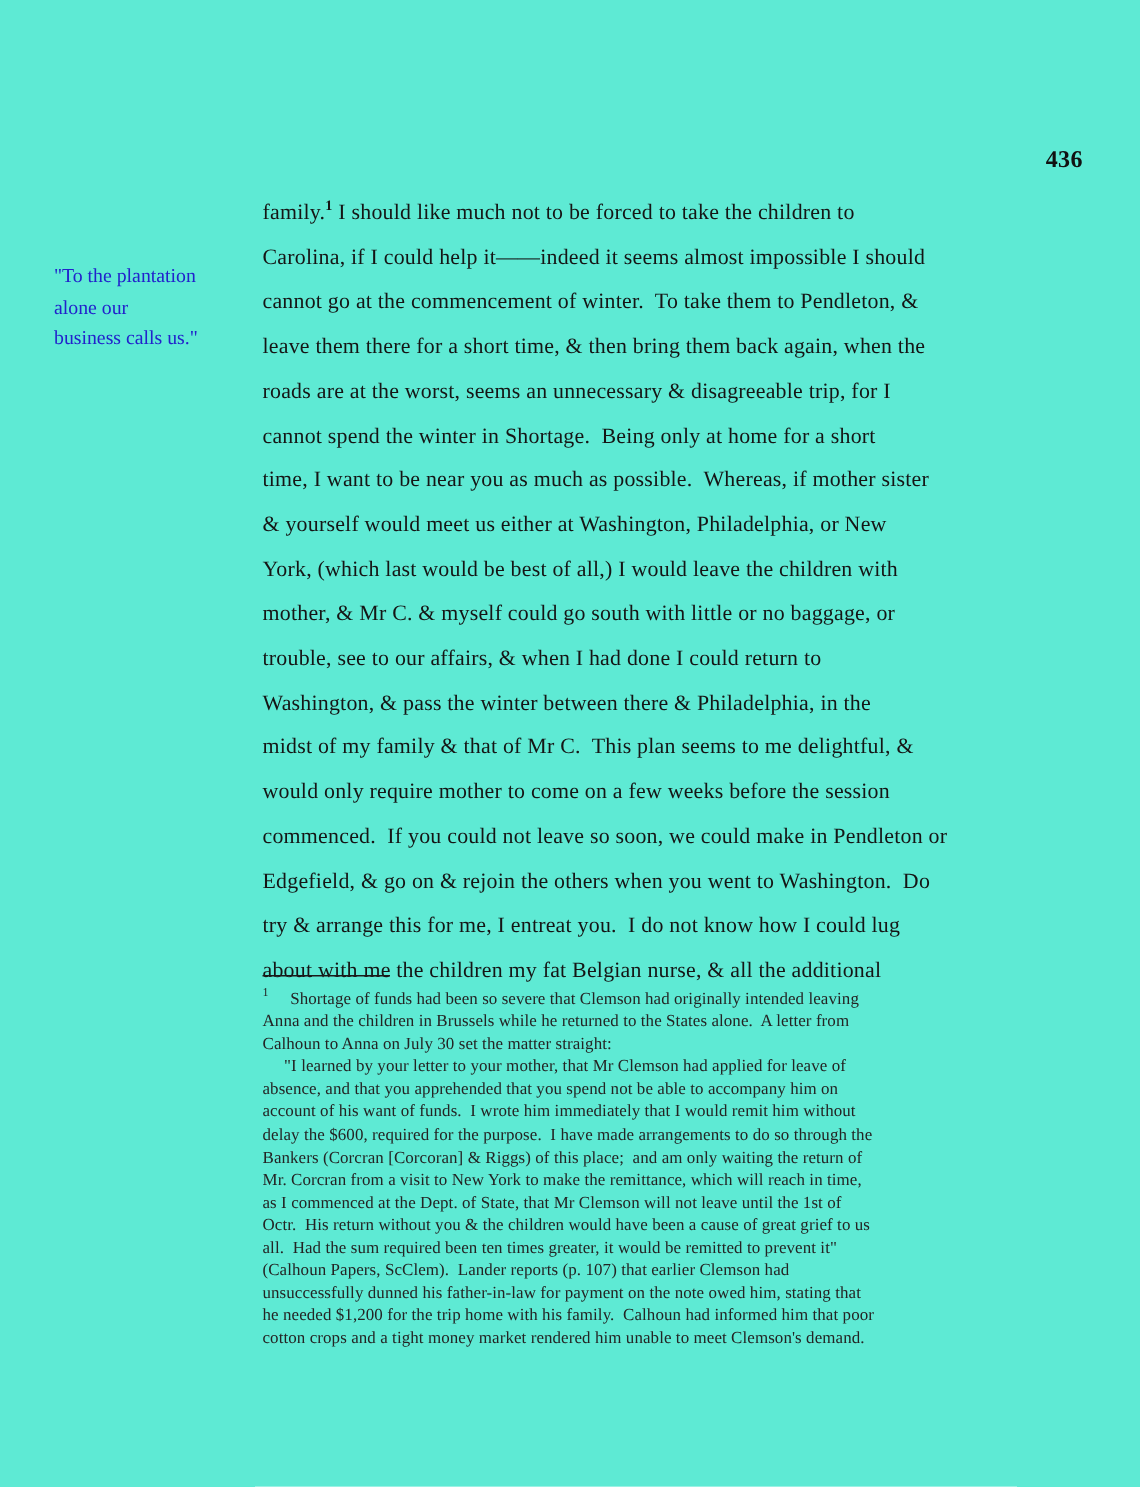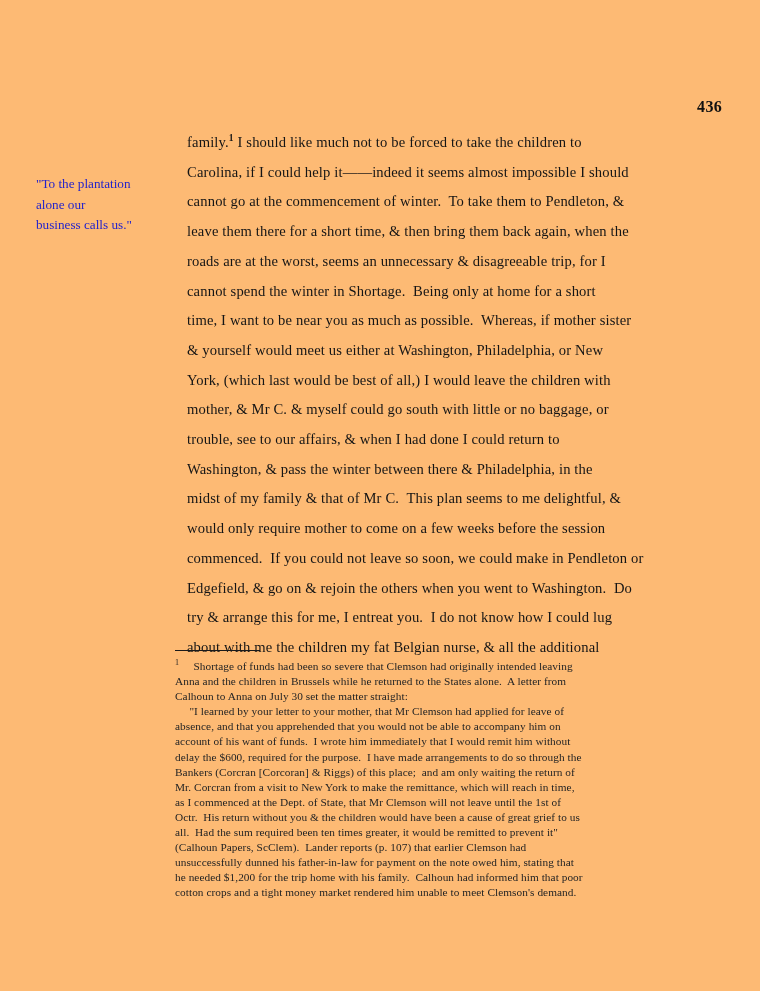--- a/index.html
+++ b/index.html
@@ -13,21 +13,21 @@
     height: 991px;
     position: relative;
     font-family: "Liberation Serif", "DejaVu Serif", serif;
     color: #111111;
     overflow: hidden;
   }
 
   #page {
     position: absolute;
     inset: 0;
-    background: #fdba74;
+    background: #5eead4;
     text-decoration: underline;
   }
 
   
   .page-number {
     position: absolute;
     top: 98px;
     left: 0;
     width: 722px;
     text-align: right;
@@ -60,21 +60,20 @@
     top: 128px;
     width: 540px;
   }
   .body-line {
     display: block;
     font-size: 14.6px;
     line-height: 29.7px;
     white-space: pre;
     color: #151515;
     letter-spacing: 0.01em;
-    margin-left: 12px;
   }
   .body-line sup {
     font-size: 9.5px;
     vertical-align: super;
     line-height: 0;
     font-weight: bold;
   }
 
   
   .footnote-rule {
@@ -141,21 +140,21 @@
     <span class="body-line">about with me the children my fat Belgian nurse, &amp; all the additional</span>
   </div>
 
   <div class="footnote-rule"></div>
 
   <div class="footnote-block">
     <span class="fn-line fn-first"><sup>1</sup>     Shortage of funds had been so severe that Clemson had originally intended leaving</span>
     <span class="fn-line">Anna and the children in Brussels while he returned to the States alone.  A letter from</span>
     <span class="fn-line">Calhoun to Anna on July 30 set the matter straight:</span>
     <span class="fn-line">     "I learned by your letter to your mother, that Mr Clemson had applied for leave of</span>
-    <span class="fn-line">absence, and that you apprehended that you would not be able to accompany him on</span>
+    <span class="fn-line">absence, and that you apprehended that you spend not be able to accompany him on</span>
     <span class="fn-line">account of his want of funds.  I wrote him immediately that I would remit him without</span>
     <span class="fn-line">delay the $600, required for the purpose.  I have made arrangements to do so through the</span>
     <span class="fn-line">Bankers (Corcran [Corcoran] &amp; Riggs) of this place;  and am only waiting the return of</span>
     <span class="fn-line">Mr. Corcran from a visit to New York to make the remittance, which will reach in time,</span>
     <span class="fn-line">as I commenced at the Dept. of State, that Mr Clemson will not leave until the 1st of</span>
     <span class="fn-line">Octr.  His return without you &amp; the children would have been a cause of great grief to us</span>
     <span class="fn-line">all.  Had the sum required been ten times greater, it would be remitted to prevent it"</span>
     <span class="fn-line">(Calhoun Papers, ScClem).  Lander reports (p. 107) that earlier Clemson had</span>
     <span class="fn-line">unsuccessfully dunned his father-in-law for payment on the note owed him, stating that</span>
     <span class="fn-line">he needed $1,200 for the trip home with his family.  Calhoun had informed him that poor</span>

